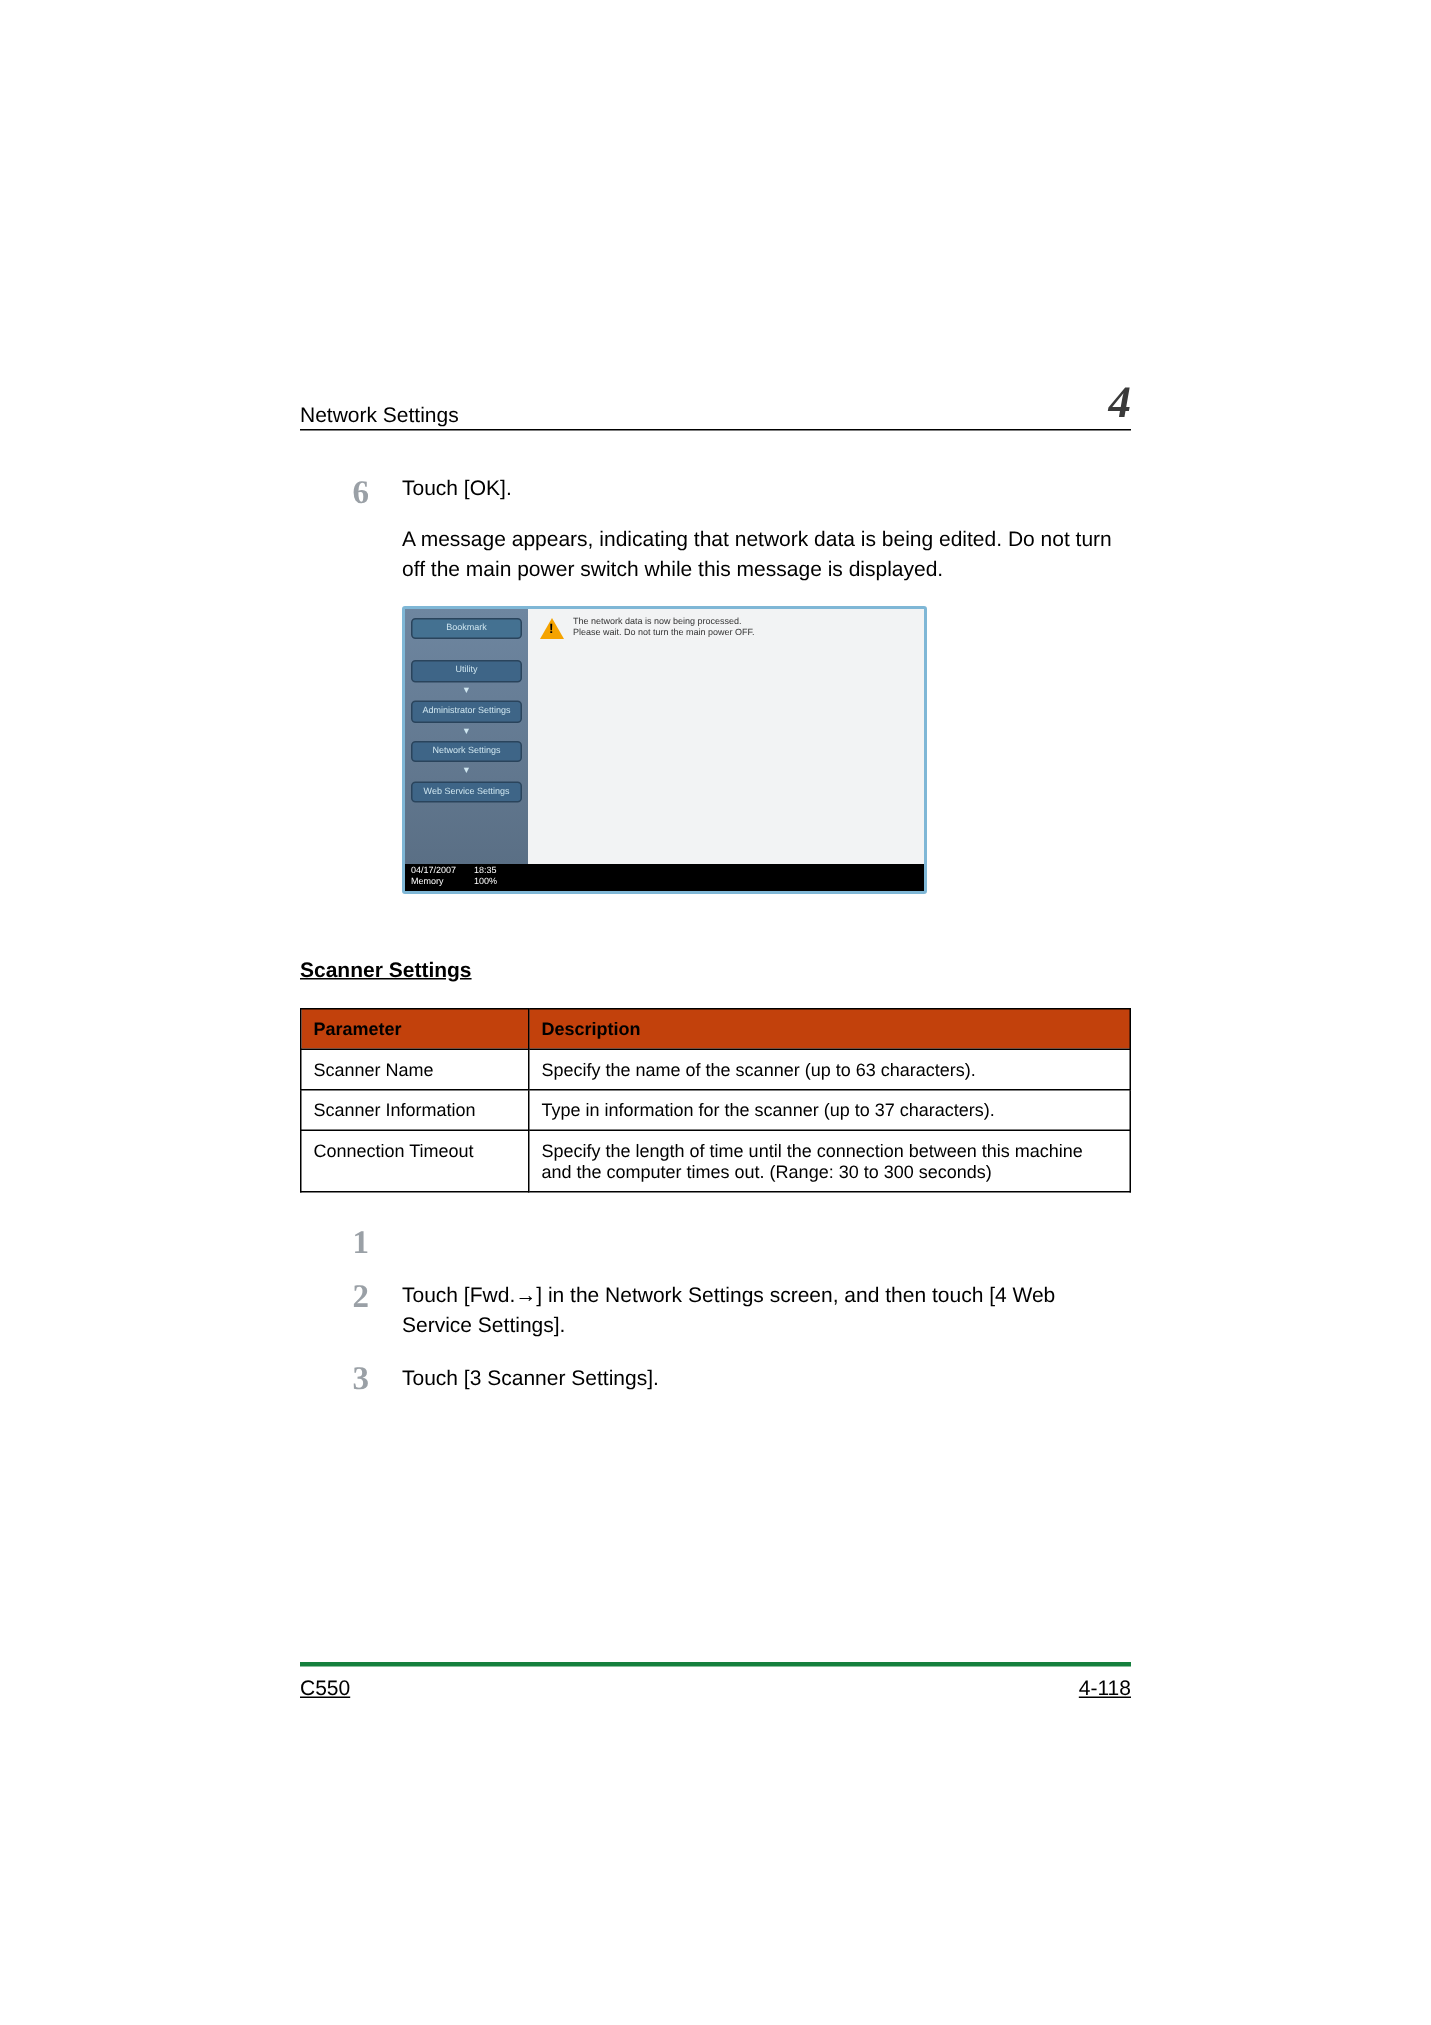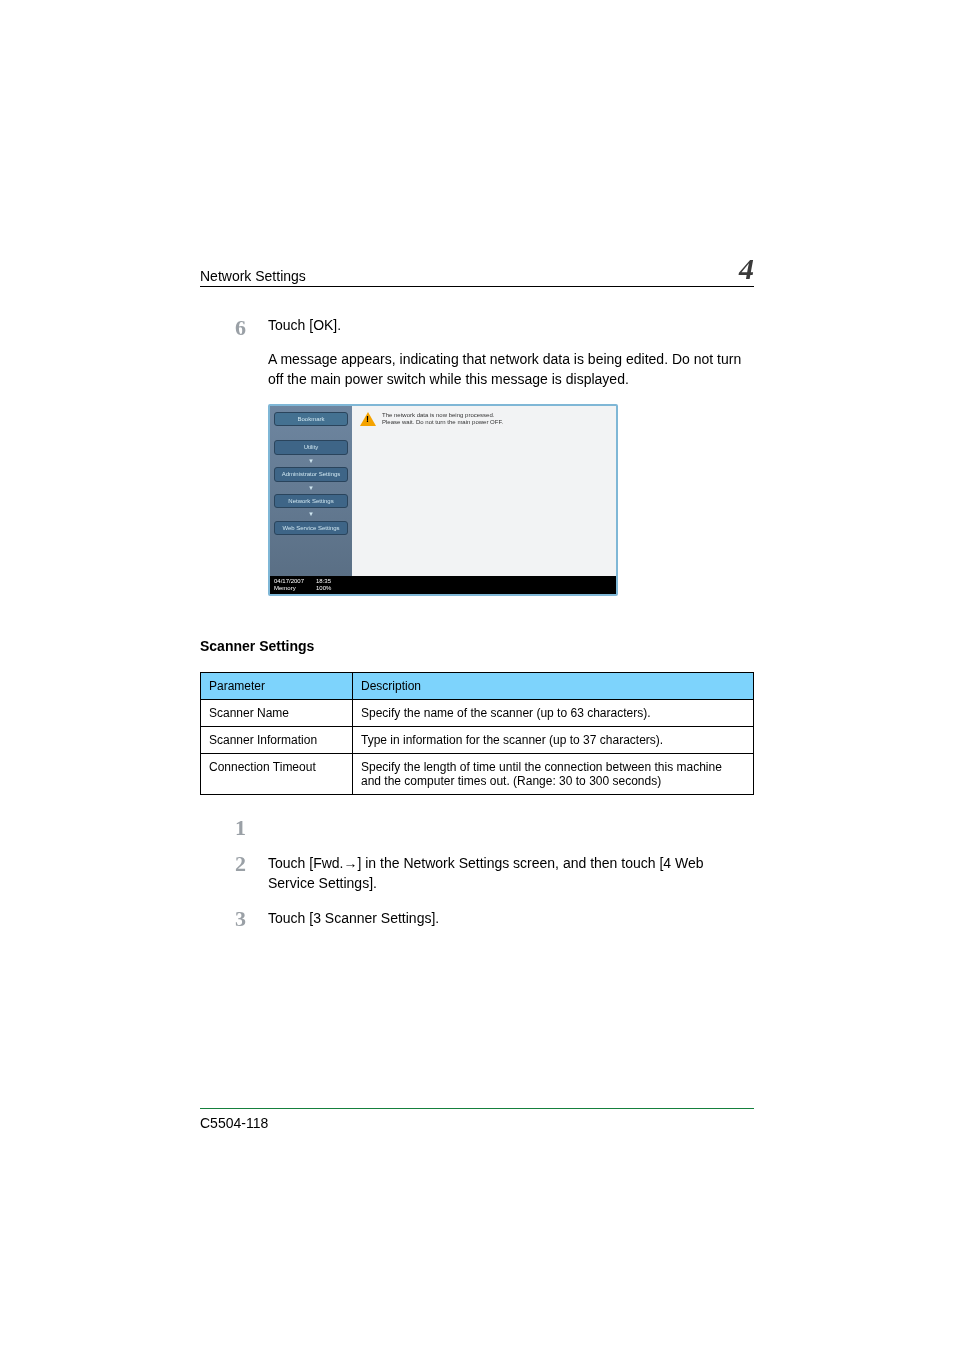--- a/index.html
+++ b/index.html
@@ -138,36 +138,37 @@
     font-size: 6px;
     padding: 2px 4px;
     display: flex;
     gap: 12px;
   }
   .shot-status .col { display:flex; flex-direction:column; line-height:1.2;}
   h3.section {
     font-size: 14px;
     font-weight: bold;
     margin: 42px 0 10px 0;
+    text-decoration: underline;
   }
   table.param {
     border-collapse: collapse;
     width: 100%;
     margin-top: 18px;
     font-size: 12px;
   }
   table.param th, table.param td {
     border: 1px solid #000;
     padding: 6px 8px;
     text-align: left;
     vertical-align: top;
   }
   table.param th {
-    background: #7dd3fc;
-    font-weight: normal;
+    background: #c2410c;
+    font-weight: bold;
   }
   table.param th:first-child, table.param td:first-child {
     width: 135px;
   }
   ol.steps {
     list-style: none;
     padding: 0;
     margin: 22px 0 0 0;
   }
   ol.steps > li {
@@ -195,24 +196,26 @@
     text-indent: -18px;
   }
   .sublist::before {
     content: "–  ";
   }
   .footer {
     position: absolute;
     left: 200px;
     right: 200px;
     top: 1108px;
-    border-top: 1px solid #15803d;
+    border-top: 3px solid #15803d;
     padding-top: 6px;
     display: flex;
-    font-size: 14px;
+    justify-content: space-between;
+    font-size: 14px;
+    text-decoration: underline;
   }
 </style>
 </head>
 <body>
 
 <div class="page">
 
   <div class="topline">
     <div class="left">Network Settings</div>
     <div class="right">4</div>

